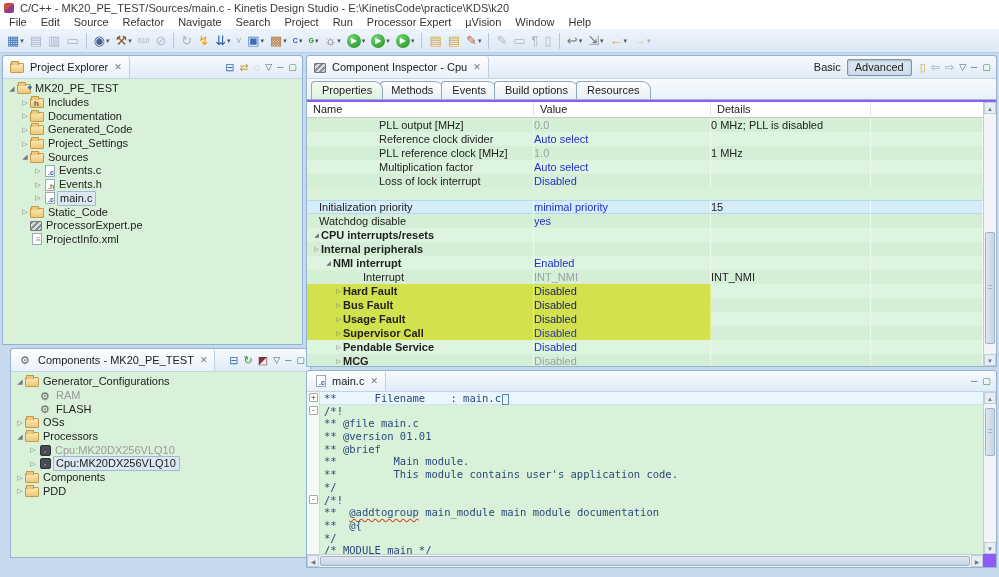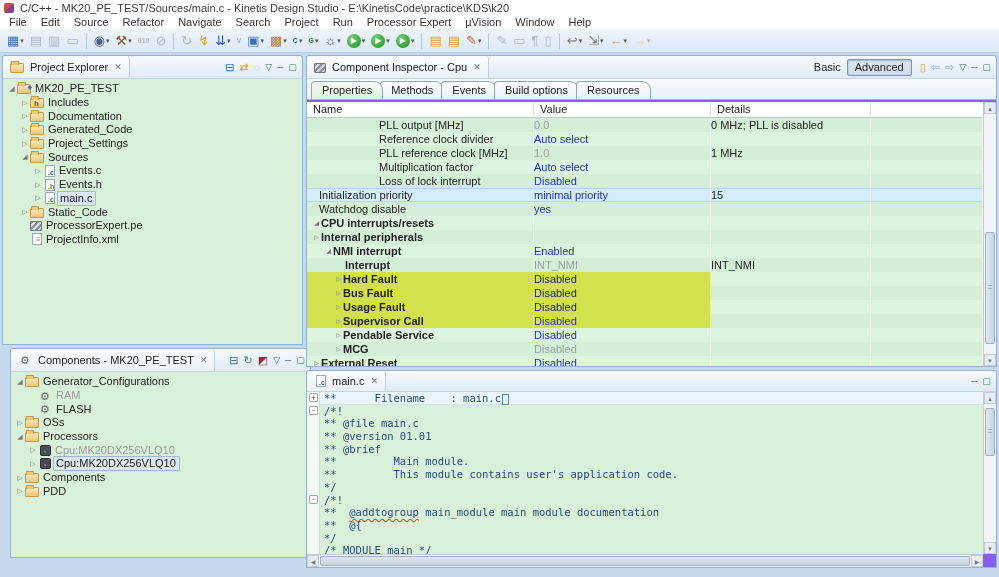--- a/index.html
+++ b/index.html
@@ -68,21 +68,21 @@
   .prow:nth-child(even) { background:#ddf4de; }
   .prow > div { overflow:hidden; padding:0 6px 0 0; border-right:1px solid rgba(255,255,255,.55); }
   .pcell-name { display:flex; align-items:center; }
   .parrow { width:9px; font-size:6px; color:#707070; text-align:center; flex:none; }
   .pname.bold { font-weight:bold; }
   .v-blue { color:#2330cc; }
   .v-gray { color:#9aa0a4; }
   .v-navy { color:#181d78; }
   .v-dark { color:#222; }
   .prow.hl-yellow .pcell-name, .prow.hl-yellow .pcell-value { background:#d3e14d; border-right-color:#e6ef8a; }
-  .prow.sel { background:#d5ecf9 !important; box-shadow:inset 0 1px 0 #b3d7ec, inset 0 -1px 0 #b3d7ec; }
+  .prow.sel { background:#d5ecf9 !important; box-shadow:inset 0 1px 0 #b3d7ec, inset 0 -1px 0 #b3d7ec;margin-top:12px; }
 
   
   .vscroll { position:absolute; width:13px; background:#f2f4f7; border-left:1px solid #c3cdd8; }
   .vscroll .arr { position:absolute; left:0; width:12px; height:12px; font-size:6px; color:#68798c; text-align:center; line-height:12px; background:#e8edf3; border:1px solid #c3cdd8; }
   .vscroll .thumb { position:absolute; left:1px; width:10px; background:linear-gradient(90deg,#dfe7f0,#c6d4e3); border:1px solid #9fb2c6; border-radius:2px; }
   .thumb .grip { position:absolute; left:2px; right:2px; top:50%; margin-top:-3px; height:6px; background:repeating-linear-gradient(#9fb2c6 0 1px,transparent 1px 3px); }
   .hscroll { position:absolute; height:13px; background:#f2f4f7; border-top:1px solid #c3cdd8; }
   .hscroll .arr { position:absolute; top:0; width:12px; height:12px; font-size:6px; color:#68798c; text-align:center; line-height:12px; background:#e8edf3; border:1px solid #c3cdd8; }
   .hscroll .thumb { position:absolute; top:1px; height:10px; background:linear-gradient(#dfe7f0,#c6d4e3); border:1px solid #9fb2c6; border-radius:2px; }
 
@@ -506,21 +506,21 @@
         <div class="prow">
           <div class="pcell-name" style="padding-left: 17px;">
             <span class="parrow">◢</span>
             <span class="pname bold">NMI interrupt</span>
           </div>
           <div class="pcell-value"><span class="v-blue">Enabled</span></div>
           <div class="pcell-details"><span class="v-dark"></span></div>
           <div></div>
         </div>
         <div class="prow">
-          <div class="pcell-name" style="padding-left: 38px; font-weight: bold;">
+          <div class="pcell-name" style="padding-left: 56px;">
             <span class="pname">Interrupt</span>
           </div>
           <div class="pcell-value"><span class="v-gray">INT_NMI</span></div>
           <div class="pcell-details"><span class="v-dark">INT_NMI</span></div>
           <div></div>
         </div>
         <div class="prow hl-yellow">
           <div class="pcell-name" style="padding-left: 27px;">
             <span class="parrow">▷</span>
             <span class="pname bold">Hard Fault</span>

